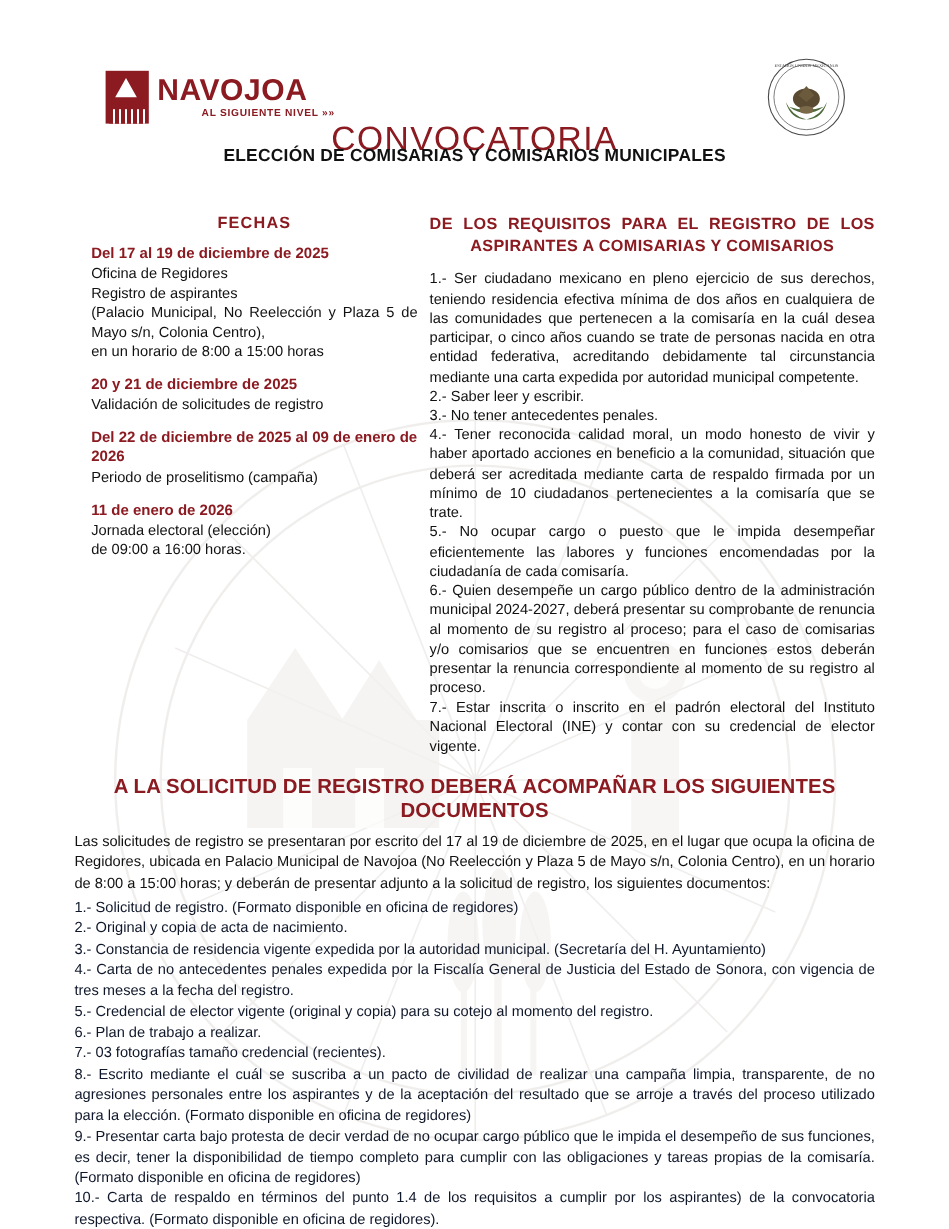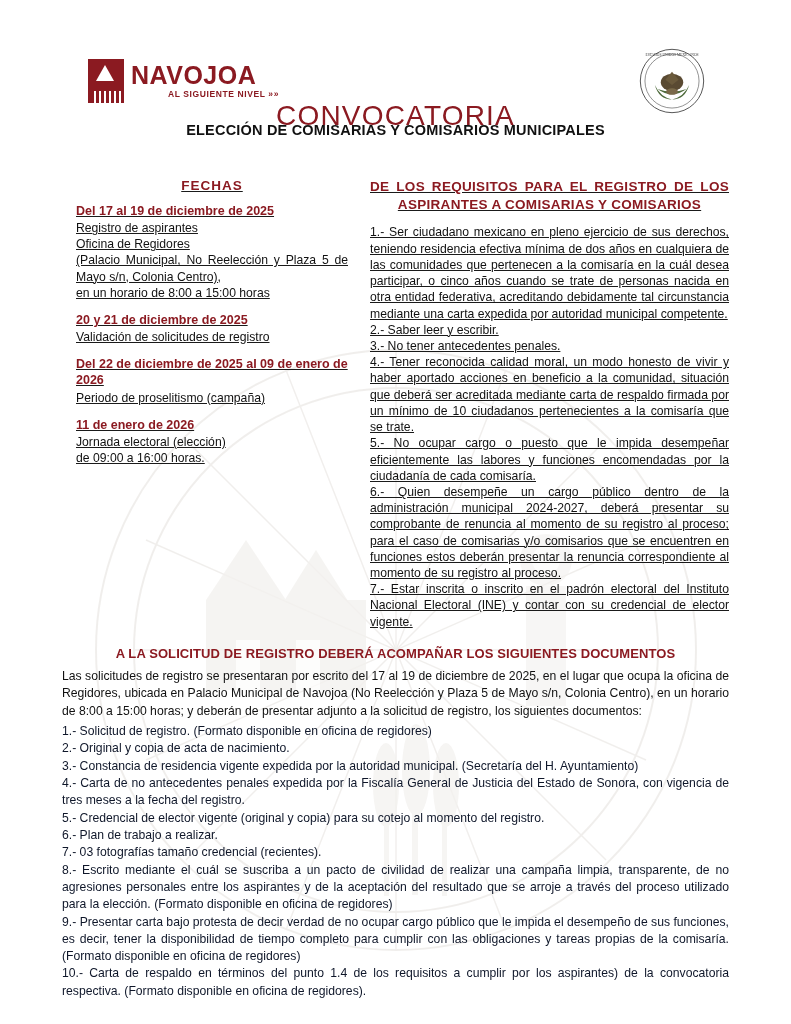--- a/index.html
+++ b/index.html
@@ -121,22 +121,21 @@
     font-weight: bold;
     color: #111111;
     letter-spacing: 0.2px;
   }
 
   
   .columns {
     display: flex;
     padding: 14px 58px 0 72px;
     box-sizing: border-box;
-    gap: 22px;
-    text-decoration: underline;
+    gap: 10px;
   }
   .col-left { width: 272px; flex: 0 0 272px; }
   .col-right { flex: 1 1 auto; }
 
   .col-heading {
     text-align: center;
     font-size: 13.5px;
     font-weight: bold;
     color: #8b1a21;
     margin-bottom: 10px;
@@ -173,21 +172,21 @@
     color: #111111;
     margin-bottom: 0px;
   }
 
   
   .docs-section {
     padding: 10px 58px 0 58px;
   }
   .docs-heading {
     text-align: center;
-    font-size: 13px;
+    font-size: 17px;
     font-weight: bold;
     color: #8b1a21;
     margin: 6px 0 7px 0;
     letter-spacing: 0.1px;
   }
   .docs-intro {
     font-size: 12.2px;
     line-height: 1.42;
     text-align: justify;
     color: #111111;
@@ -276,22 +275,22 @@
 
     <div class="columns">
 
       <div class="col-left">
         <div class="col-heading left">FECHAS</div>
 
 
         <div class="date-block">
           <div class="date-title">Del 17 al 19 de diciembre de 2025</div>
           <div class="date-body">
+            <div>Oficina de Regidores</div>
             <div>Registro de aspirantes</div>
-            <div>Oficina de Regidores</div>
             <div>(Palacio Municipal, No Reelección y Plaza 5 de Mayo s/n, Colonia Centro),</div>
             <div>en un horario de 8:00 a 15:00 horas</div>
           </div>
         </div>
 
         <div class="date-block">
           <div class="date-title">20 y 21 de diciembre de 2025</div>
           <div class="date-body">
             <div>Validación de solicitudes de registro</div>
           </div>

